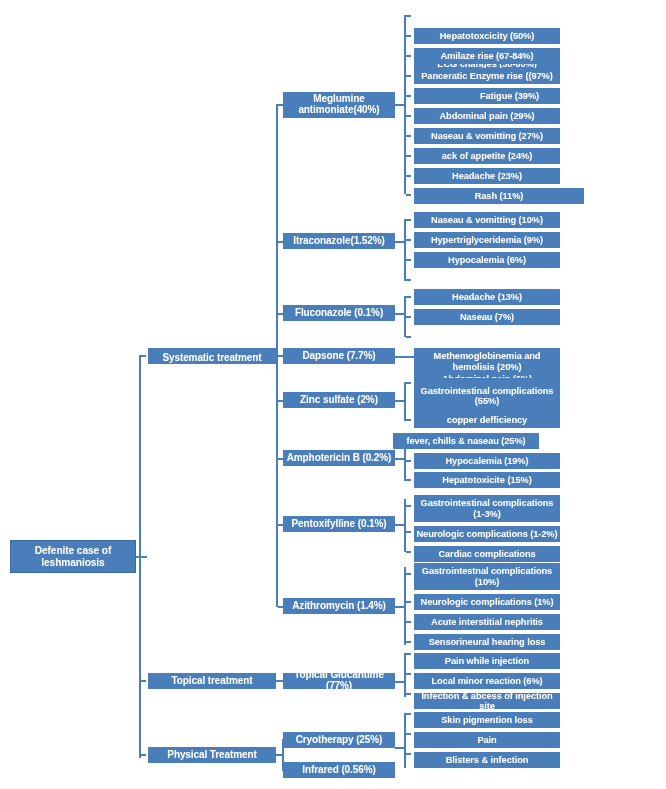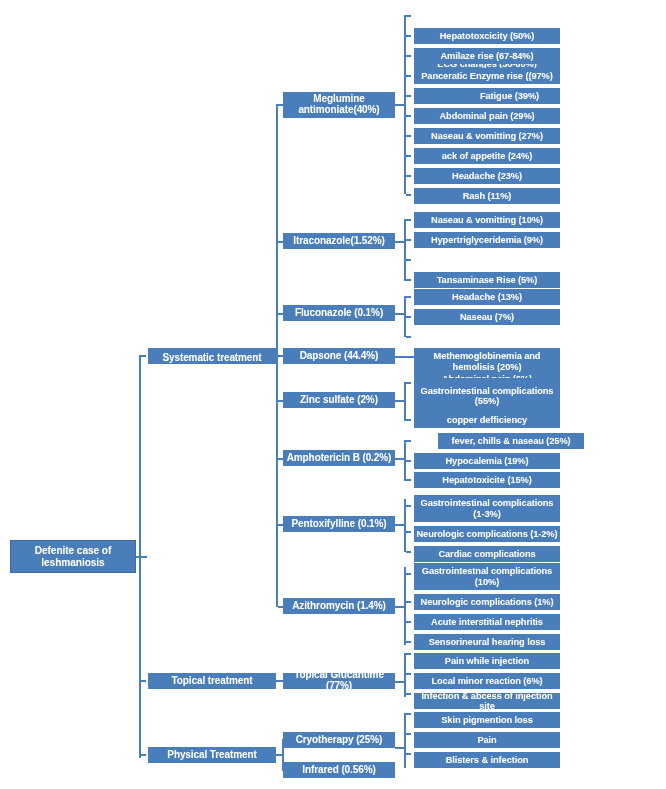--- a/index.html
+++ b/index.html
@@ -75,21 +75,21 @@
   <div class="node lvl3" style="left:283px;top:92px;width:112px;height:26px;">
     <span>Meglumine antimoniate(40%)</span>
   </div>
   <div class="node lvl3" style="left:283px;top:233px;width:112px;height:16px;">
     <span>Itraconazole(1.52%)</span>
   </div>
   <div class="node lvl3" style="left:283px;top:305px;width:112px;height:16px;">
     <span>Fluconazole (0.1%)</span>
   </div>
   <div class="node lvl3" style="left:283px;top:348px;width:112px;height:16px;">
-    <span>Dapsone (44.4%)</span>
+    <span>Dapsone (7.7%)</span>
   </div>
   <div class="node lvl3" style="left:283px;top:392px;width:112px;height:16px;">
     <span>Zinc sulfate (2%)</span>
   </div>
   <div class="node lvl3" style="left:283px;top:450px;width:112px;height:16px;">
     <span>Amphotericin B (0.2%)</span>
   </div>
   <div class="node lvl3" style="left:283px;top:516px;width:112px;height:16px;">
     <span>Pentoxifylline (0.1%)</span>
   </div>
@@ -191,32 +191,32 @@
     </div>
   <div class="node leaf" style="left:414px;top:128px;width:146px;height:16px;">
     <span>Naseau &amp; vomitting (27%)</span>
     </div>
   <div class="node leaf" style="left:414px;top:148px;width:146px;height:16px;">
     <span>ack of appetite (24%)</span>
     </div>
   <div class="node leaf" style="left:414px;top:168px;width:146px;height:16px;">
     <span>Headache (23%)</span>
     </div>
-  <div class="node leaf" style="left:414px;top:188px;width:146px;height:16px;text-align:right;">
+  <div class="node leaf" style="left:414px;top:188px;width:170px;height:16px;text-align:right;">
     <span>Rash (11%)</span>
     </div>
 
   <div class="node leaf" style="left:414px;top:212px;width:146px;height:16px;">
     <span>Naseau &amp; vomitting (10%)</span>
     </div>
   <div class="node leaf" style="left:414px;top:232px;width:146px;height:16px;">
     <span>Hypertriglyceridemia (9%)</span>
     </div>
-  <div class="node leaf" style="left:414px;top:272px;width:146px;height:16px;">
-    <span>Tansaminase Rise (5%)</span>
+  <div class="node leaf" style="left:414px;top:252px;width:146px;height:16px;">
+    <span>Hypocalemia (6%)</span>
     </div>
 
   <div class="node leaf" style="left:414px;top:289px;width:146px;height:16px;">
     <span>Headache (13%)</span>
     </div>
   <div class="node leaf" style="left:414px;top:309px;width:146px;height:16px;">
     <span>Naseau (7%)</span>
     </div>
   <div class="node leaf" style="left:414px;top:329px;width:146px;height:28px;margin-top:36px;">
     <span>Abdominal pain (6%)</span>
@@ -226,21 +226,21 @@
     <span>Methemoglobinemia and hemolisis (20%)</span>
     </div>
 
   <div class="node leaf" style="left:414px;top:378px;width:146px;height:36px;">
     <span>Gastrointestinal complications (55%)</span>
     </div>
   <div class="node leaf" style="left:414px;top:412px;width:146px;height:16px;">
     <span>copper defficiency</span>
     </div>
 
-  <div class="node leaf" style="left:438px;top:433px;width:146px;height:16px;">
+  <div class="node leaf" style="left:393px;top:433px;width:146px;height:16px;">
     <span>fever, chills &amp; naseau (25%)</span>
     </div>
   <div class="node leaf" style="left:414px;top:453px;width:146px;height:16px;">
     <span>Hypocalemia (19%)</span>
     </div>
   <div class="node leaf" style="left:414px;top:472px;width:146px;height:16px;">
     <span>Hepatotoxicite (15%)</span>
     </div>
 
   <div class="node leaf" style="left:414px;top:495px;width:146px;height:27px;">

